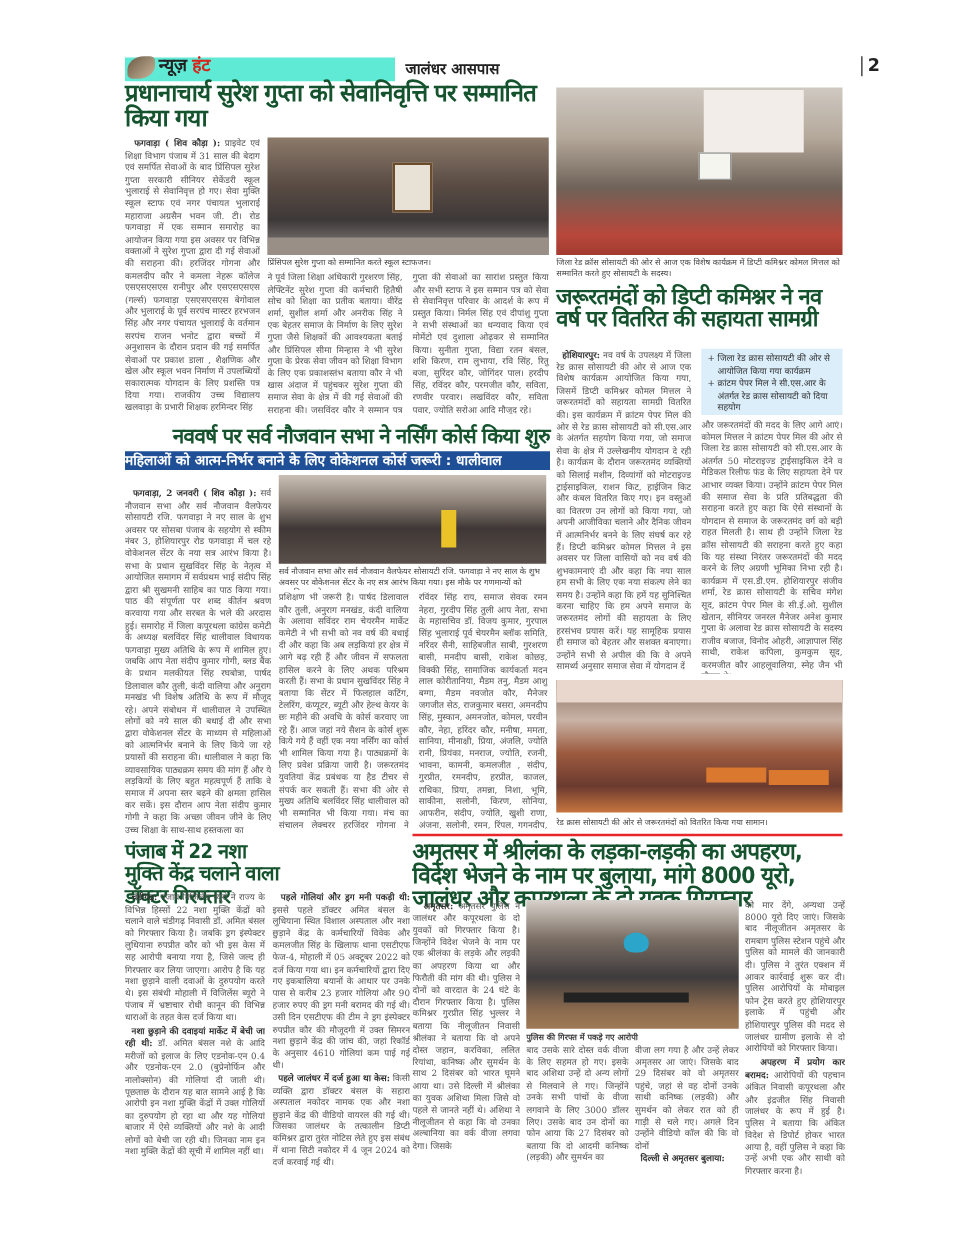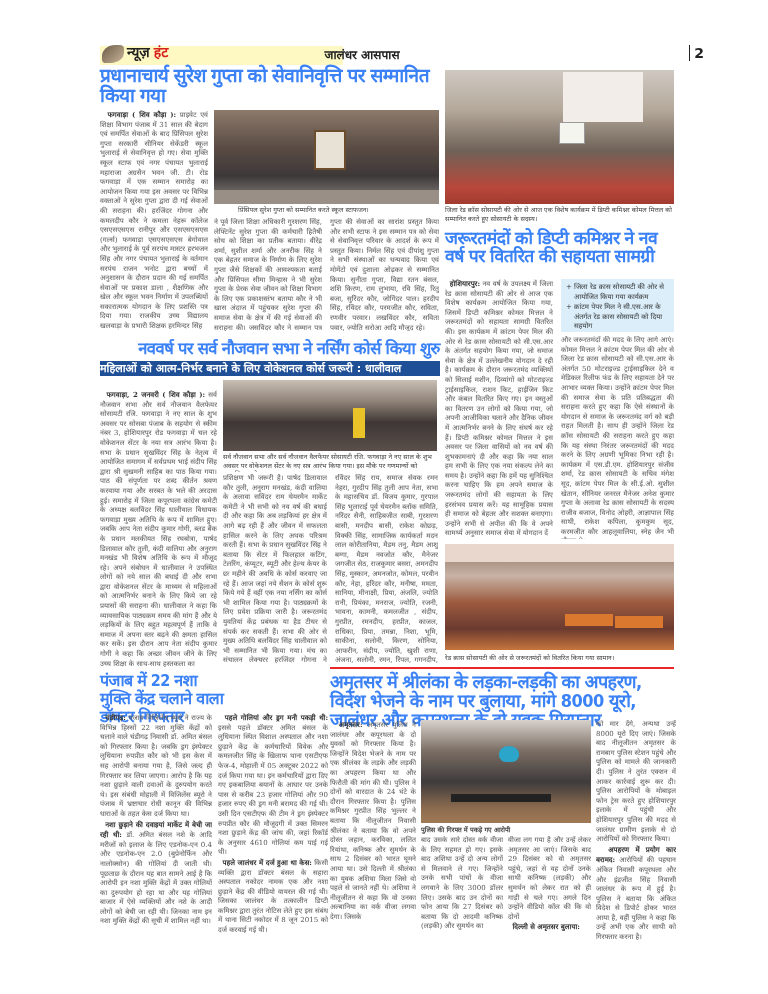--- a/index.html
+++ b/index.html
@@ -1,30 +1,30 @@
 <!DOCTYPE html>
 <html><head>
 <meta charset="utf-8">
 <style>
   html, body { margin:0; padding:0; background:#fff; }
   body { width:768px; height:994px; position:relative; overflow:hidden; font-family:"DejaVu Sans", sans-serif; color:#222; }
   .abs { position:absolute; }
   
   .masthead { left:100px; top:46px; width:604px; height:19px; }
-  .mh-left { position:absolute; left:0; top:0; width:243px; height:19px; background:#fef9c3; }
+  .mh-left { position:absolute; left:0; top:0; width:216px; height:19px; background:#5eead4; }
   .mh-right { position:absolute; left:306px; top:0; width:298px; height:19px; background:#fcd4b2; }
   .mh-logo { position:absolute; left:2px; top:-4px; font-size:12px; font-weight:bold; color:#333; }
   .mh-logo .eagle { display:inline-block; width:22px; height:18px; background:linear-gradient(135deg,#6b5a45,#c9b59a); border-radius:60% 20% 60% 20%; vertical-align:middle; margin-right:3px; }
   .mh-logo .brand-a { color:#222; font-size:14px; }
   .mh-logo .brand-b { color:#d7231b; font-size:14px; }
   .mh-section { position:absolute; left:220px; top:0px; width:84px; text-align:center; font-size:12px; font-weight:bold; color:#222; }
   .mh-date { position:absolute; right:16px; top:4px; font-size:7px; color:#444; }
   .mh-page { position:absolute; right:0; top:-1px; width:14px; border-left:1.5px solid #222; text-align:right; font-size:14px; font-weight:bold; }
   
-  .hl { font-family:"DejaVu Sans Condensed","DejaVu Sans", sans-serif; font-weight:bold; color:#3b82f6; letter-spacing:-0.5px; line-height:1.05; }
+  .hl { font-family:"DejaVu Sans Condensed","DejaVu Sans", sans-serif; font-weight:bold; color:#14532d; letter-spacing:-0.5px; line-height:1.05; }
   .text-col { font-family:"DejaVu Serif", serif; font-size:7px; line-height:9.6px; color:#555; text-align:justify; overflow:hidden; }
   .text-col b { color:#333; }
   .caption { font-family:"DejaVu Serif", serif; font-size:6.5px; line-height:8.5px; color:#444; overflow:hidden; }
   .photo { overflow:hidden; }
   .subhead-bar { background:#1f4f96; color:#fff; text-align:left; font-weight:bold; }
   .highlight-box { background:#dbeefa; font-family:"DejaVu Serif", serif; font-size:7px; line-height:9.5px; color:#333; padding:4px 5px; box-sizing:border-box; }
   .highlight-box div { padding-left:8px; text-indent:-8px; margin-bottom:1px; }
   .red-rule { background:#e8262b; height:2px; }
 </style>
 </head>
@@ -44,21 +44,21 @@
 
 <div class="abs text-col" style="left:100px;top:110px;width:108px;height:220px;">
   &nbsp;&nbsp;<b>फगवाड़ा ( शिव कौड़ा ):</b>
   <span>प्राइवेट एवं शिक्षा विभाग पंजाब में 31 साल की बेदाग एवं समर्पित सेवाओं के बाद प्रिंसिपल सुरेश गुप्ता सरकारी सीनियर सेकेंडरी स्कूल भुलाराई से सेवानिवृत्त हो गए। सेवा मुक्ति स्कूल स्टाफ एवं नगर पंचायत भुलाराई महाराजा अग्रसैन भवन जी. टी। रोड फगवाड़ा में एक सम्मान समारोह का आयोजन किया गया इस अवसर पर विभिन्न वक्ताओं ने सुरेश गुप्ता द्वारा दी गई सेवाओं की सराहना की। हरजिंदर गोगना और कमलदीप कौर ने कमला नेहरू कॉलेज एसएसएसएस रानीपुर और एसएसएसएस (गर्ल्स) फगवाड़ा एसएसएसएस बेगोवाल और भुलाराई के पूर्व सरपंच मास्टर हरभजन सिंह और नगर पंचायत भुलाराई के वर्तमान सरपंच राजन भनोट द्वारा बच्चों में अनुशासन के दौरान प्रदान की गई समर्पित सेवाओं पर प्रकाश डाला , शैक्षणिक और खेल और स्कूल भवन निर्माण में उपलब्धियों सकारात्मक योगदान के लिए प्रशस्ति पत्र दिया गया। राजकीय उच्च विद्यालय खलवाड़ा के प्रभारी शिक्षक हरमिन्दर सिंह</span>
 </div>
 
 <div class="abs photo" style="left:214px;top:110px;width:225px;height:94px;background:linear-gradient(180deg,#8c7a6a 0%,#5a4c44 40%,#3d3838 70%,#8f8a86 100%);">
   <div style="position:absolute;left:100px;top:20px;width:28px;height:36px;background:#e8e2d6;border:2px solid #6b4d2e;"></div>
   <div style="position:absolute;left:0;bottom:0;width:225px;height:14px;background:#9a8f86;"></div>
 </div>
-<div class="abs caption" style="left:214px;top:206px;width:225px;height:10px;margin-left:24px;">प्रिंसिपल सुरेश गुप्ता को सम्मानित करते स्कूल स्टाफजन।</div>
+<div class="abs caption" style="left:214px;top:206px;width:225px;height:10px;">प्रिंसिपल सुरेश गुप्ता को सम्मानित करते स्कूल स्टाफजन।</div>
 
 <div class="abs text-col" style="left:214px;top:218px;width:108px;height:113px;">ने पूर्व जिला शिक्षा अधिकारी गुरशरण सिंह, लेफ्टिनेंट सुरेश गुप्ता की कर्मचारी हितैषी सोच को शिक्षा का प्रतीक बताया। वीरेंद्र शर्मा, सुशील शर्मा और अनरीक सिंह ने एक बेहतर समाज के निर्माण के लिए सुरेश गुप्ता जैसे शिक्षकों की आवश्यकता बताई और प्रिंसिपल सीमा मिन्हास ने भी सुरेश गुप्ता के प्रेरक सेवा जीवन को शिक्षा विभाग के लिए एक प्रकाशस्तंभ बताया कौर ने भी खास अंदाज में पहुंचकर सुरेश गुप्ता की समाज सेवा के क्षेत्र में की गई सेवाओं की सराहना की। जसविंदर कौर ने सम्मान पत्र के माध्यम से प्रिंसिपल सुरेश</div>
 <div class="abs text-col" style="left:330px;top:218px;width:109px;height:113px;">गुप्ता की सेवाओं का सारांश प्रस्तुत किया और सभी स्टाफ ने इस सम्मान पत्र को सेवा से सेवानिवृत्त परिवार के आदर्श के रूप में प्रस्तुत किया। निर्मल सिंह एवं दीपांशु गुप्ता ने सभी संस्थाओं का धन्यवाद किया एवं मोमेंटो एवं दुशाला ओढ़कर से सम्मानित किया। सुनीता गुप्ता, विद्या रतन बंसल, शशि किरण, राम लुभाया, रवि सिंह, रितु बजा, सुरिंदर कौर, जोगिंदर पाल। हरदीप सिंह, रविंदर कौर, परमजीत कौर, सविता, रणवीर परवार। लखविंदर कौर, सविता पवार, ज्योति सरोआ आदि मौजूद रहे।</div>
 
 <div class="abs photo" style="left:445px;top:70px;width:229px;height:134px;background:linear-gradient(180deg,#cfc9c2 0%,#b4a89a 30%,#6f6258 60%,#b8473a 88%,#a23b30 100%);">
   <div style="position:absolute;left:118px;top:2px;width:80px;height:50px;background:#f2ede8;"></div>
   <div style="position:absolute;left:114px;top:52px;width:24px;height:20px;background:#f5f5f0;border:1px solid #999;"></div>
 </div>
 <div class="abs caption" style="left:445px;top:206px;width:229px;height:20px;">जिला रेड क्रॉस सोसायटी की ओर से आज एक विशेष कार्यक्रम में डिप्टी कमिश्नर कोमल मित्तल को सम्मानित करते हुए सोसायटी के सदस्य।</div>
 
@@ -105,21 +105,21 @@
 <div class="abs text-col" style="left:100px;top:713px;width:112px;height:250px;">
   &nbsp;&nbsp;<b>चंडीगढ़:</b>
   <span>पंजाब विजिलेंस ब्यूरो ने राज्य के विभिन्न हिस्सों 22 नशा मुक्ति केंद्रों को चलाने वाले चंडीगढ़ निवासी डॉ. अमित बंसल को गिरफ्तार किया है। जबकि ड्रग इंस्पेक्टर लुधियाना रुपप्रीत कौर को भी इस केस में सह आरोपी बनाया गया है, जिसे जल्द ही गिरफ्तार कर लिया जाएगा। आरोप है कि यह नशा छुड़ाने वाली दवाओं के दुरुपयोग करते थे। इस संबंधी मोहाली में विजिलेंस ब्यूरो ने पंजाब में भ्रष्टाचार रोधी कानून की विभिन्न धाराओं के तहत केस दर्ज किया था।</span><br>
   &nbsp;&nbsp;<b>नशा छुड़ाने की दवाइयां मार्केट में बेची जा रही थी:</b>
   <span>डॉ. अमित बंसल नशे के आदि मरीजों को इलाज के लिए एडनोक-एन 0.4 और एडनोक-एन 2.0 (बुप्रेनोर्फिन और नालोक्सोन) की गोलियां दी जाती थी। पूछताछ के दौरान यह बात सामने आई है कि आरोपी इन नशा मुक्ति केंद्रों में उक्त गोलियों का दुरुपयोग हो रहा था और यह गोलियां बाजार में ऐसे व्यक्तियों और नशे के आदी लोगों को बेची जा रही थी। जिनका नाम इन नशा मुक्ति केंद्रों की सूची में शामिल नहीं था।</span>
 </div>
 <div class="abs text-col" style="left:218px;top:713px;width:110px;height:250px;">
   &nbsp;&nbsp;<b>पहले गोलियां और ड्रग मनी पकड़ी थी:</b>
   <span>इससे पहले डॉक्टर अमित बंसल के लुधियाना स्थित विशाल अस्पताल और नशा छुड़ाने केंद्र के कर्मचारियों विवेक और कमलजीत सिंह के खिलाफ थाना एसटीएफ फेज-4, मोहाली में 05 अक्टूबर 2022 को दर्ज किया गया था। इन कर्मचारियों द्वारा दिए गए इकबालिया बयानों के आधार पर उनके पास से करीब 23 हजार गोलियां और 90 हजार रुपए की ड्रग मनी बरामद की गई थी। उसी दिन एसटीएफ की टीम ने ड्रग इंस्पेक्टर रुपप्रीत कौर की मौजूदगी में उक्त सिमरन नशा छुड़ाने केंद्र की जांच की, जहां रिकॉर्ड के अनुसार 4610 गोलियां कम पाई गई थी।</span><br>
   &nbsp;&nbsp;<b>पहले जालंधर में दर्ज हुआ था केस:</b>
-  <span>किसी व्यक्ति द्वारा डॉक्टर बंसल के सहारा अस्पताल नकोदर नामक एक और नशा छुड़ाने केंद्र की वीडियो वायरल की गई थी। जिसका जालंधर के तत्कालीन डिप्टी कमिश्नर द्वारा तुरंत नोटिस लेते हुए इस संबंध में थाना सिटी नकोदर में 8 जून 2015 को दर्ज करवाई गई थी।</span>
+  <span>किसी व्यक्ति द्वारा डॉक्टर बंसल के सहारा अस्पताल नकोदर नामक एक और नशा छुड़ाने केंद्र की वीडियो वायरल की गई थी। जिसका जालंधर के तत्कालीन डिप्टी कमिश्नर द्वारा तुरंत नोटिस लेते हुए इस संबंध में थाना सिटी नकोदर में 4 जून 2024 को दर्ज करवाई गई थी।</span>
 </div>
 
 <div class="abs hl" style="left:330px;top:672px;width:346px;font-size:18px;line-height:19px;">अमृतसर में श्रीलंका के लड़का-लड़की का अपहरण, विदेश भेजने के नाम पर बुलाया, मांगे 8000 यूरो, जालंधर और कपूरथला के दो युवक गिरफ्तार</div>
 
 <div class="abs text-col" style="left:330px;top:720px;width:86px;height:243px;">
   &nbsp;&nbsp;<b>अमृतसर:</b>
   <span>अमृतसर पुलिस ने जालंधर और कपूरथला के दो युवकों को गिरफ्तार किया है। जिन्होंने विदेश भेजने के नाम पर एक श्रीलंका के लड़के और लड़की का अपहरण किया था और फिरौती की मांग की थी। पुलिस ने दोनों को वारदात के 24 घंटे के दौरान गिरफ्तार किया है। पुलिस कमिश्नर गुरप्रीत सिंह भुल्लर ने बताया कि नीलूजीतन निवासी श्रीलंका ने बताया कि वो अपने दोस्त जहान, करविका, ललित रियांथा, कनिष्क और सुमर्थन के साथ 2 दिसंबर को भारत घूमने आया था। उसे दिल्ली में श्रीलंका का युवक अशिथा मिला जिसे वो पहले से जानते नहीं थे। अशिथा ने नीलूजीतन से कहा कि वो उनका अल्बानिया का वर्क वीजा लगवा देगा। जिसके</span>
 </div>
 
 <div class="abs photo" style="left:421px;top:720px;width:170px;height:103px;background:linear-gradient(180deg,#d8d2cc 0%,#7b6e64 30%,#3e3b3c 60%,#8a6a4e 85%,#a07a56 100%);">

